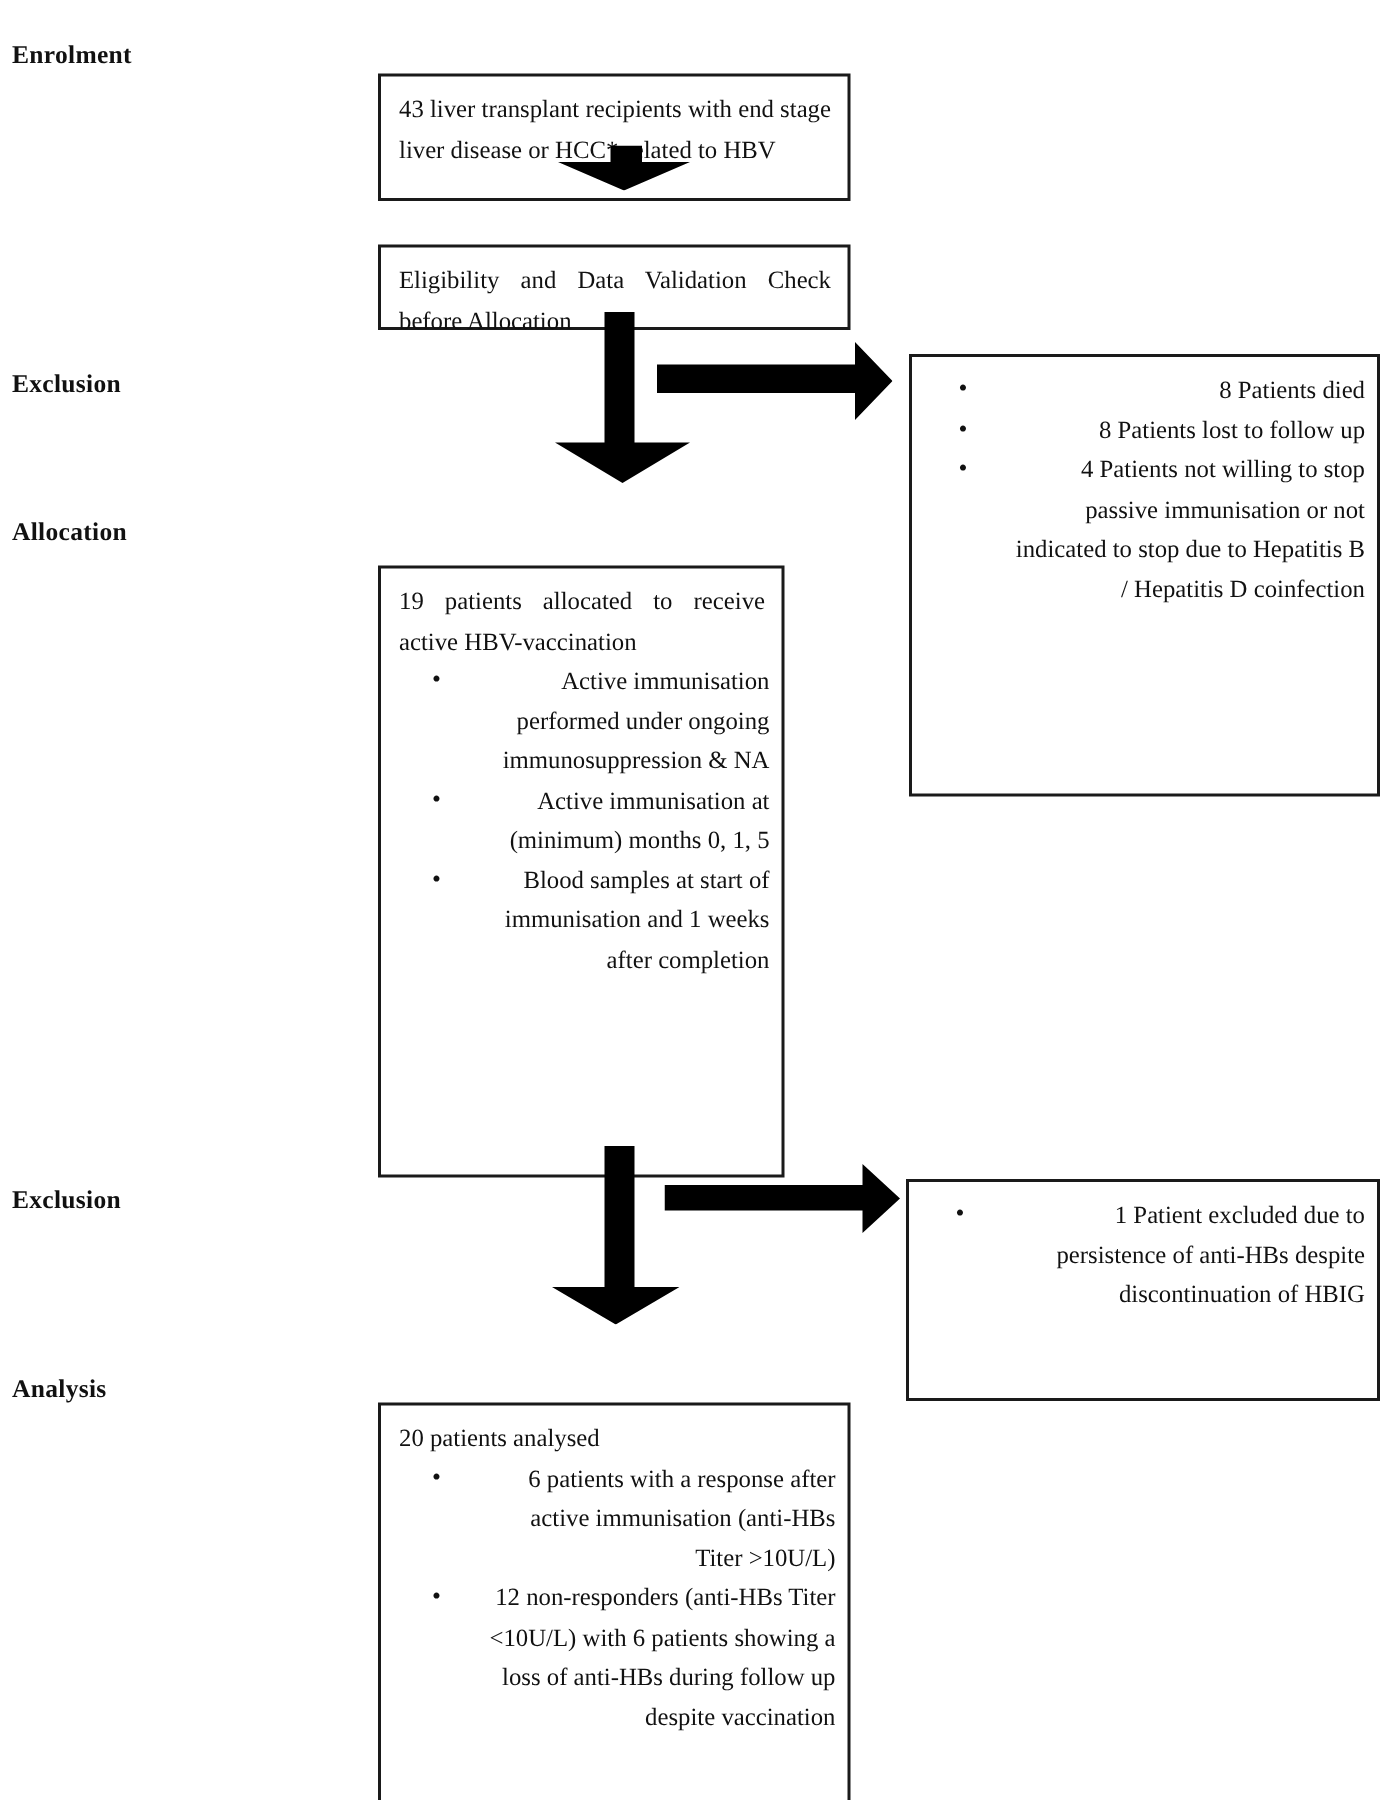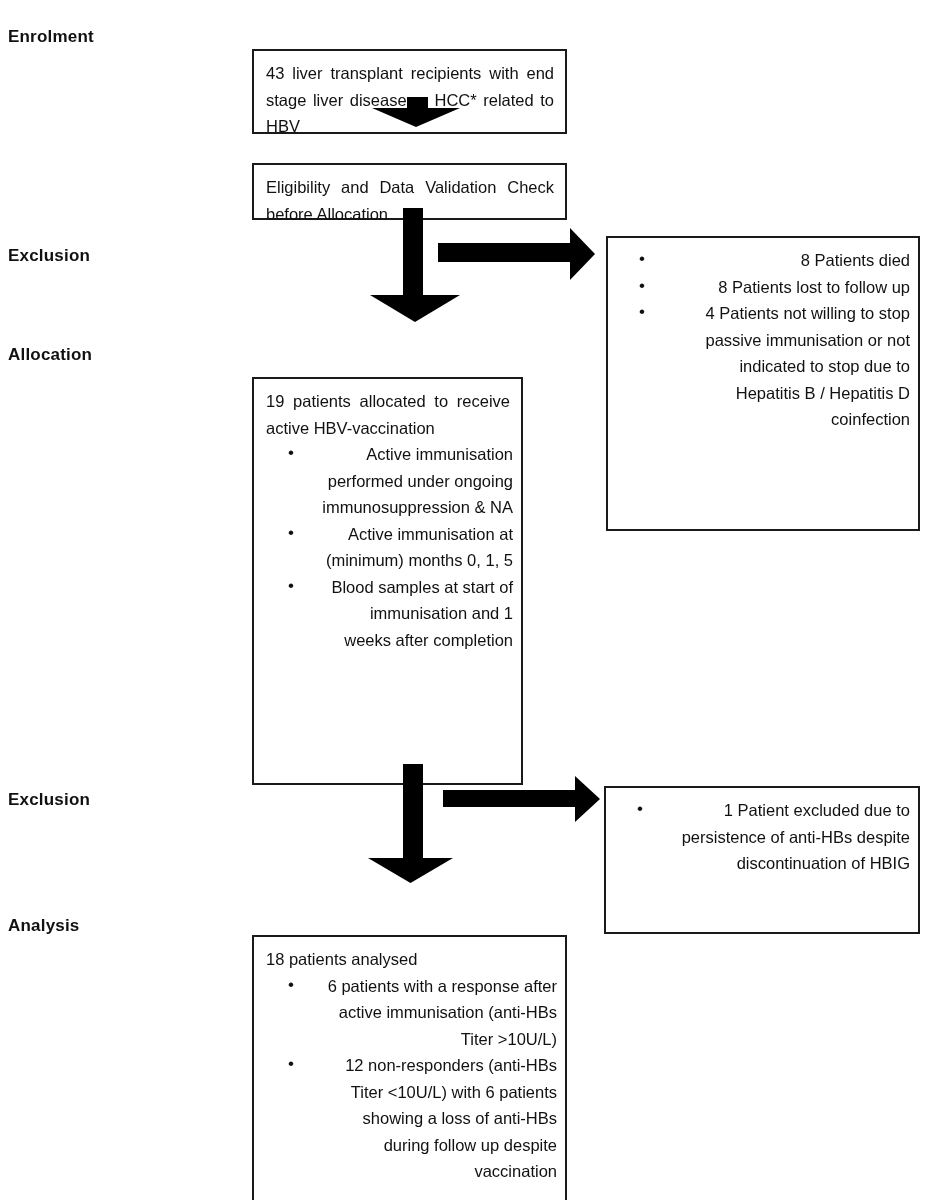--- a/index.html
+++ b/index.html
@@ -1,18 +1,18 @@
 <!DOCTYPE html>
 <html><head>
 <meta charset="utf-8">
 <style>
   html,body { margin:0; padding:0; background:#ffffff; }
   .canvas {
     position:relative; width:928px; height:1200px; background:#ffffff;
-    font-family:Liberation Sans, sans-serif; color:#111111;
+    font-family:Liberation Serif, serif; color:#111111;
     overflow:hidden;
   }
   .stage-label {
     position:absolute; left:8px; font-weight:bold; font-size:17px;
     letter-spacing:0.2px; white-space:nowrap;
   }
   .box {
     position:absolute; box-sizing:border-box; background:#ffffff;
     border:2px solid #1a1a1a; font-size:16.5px; line-height:26.5px;margin-top:37px;
   }
@@ -82,20 +82,20 @@
     <polygon points="0,14 132,14 132,0 157,23 132,46 132,31 0,31" fill="#000000"></polygon>
   </svg>
 
   <div class="box rbox" style="left:604px; top:749px; width:316px; height:148px">
     <ul>
       <li>1 Patient excluded due to persistence of anti-HBs despite discontinuation of HBIG</li>
     </ul>
   </div>
 
   <div class="box" style="left:252px; top:898px; width:315px; height:292px">
-    <p class="txt">18 patients analysed</p>
+    <p class="txt">20 patients analysed</p>
     <ul>
       <li>6 patients with a response after active immunisation (anti-HBs Titer &gt;10U/L)</li>
       <li>12 non-responders (anti-HBs Titer &lt;10U/L) with 6 patients showing a loss of anti-HBs during follow up despite vaccination</li>
     </ul>
   </div>
 
 </div>
 
 </body></html>

